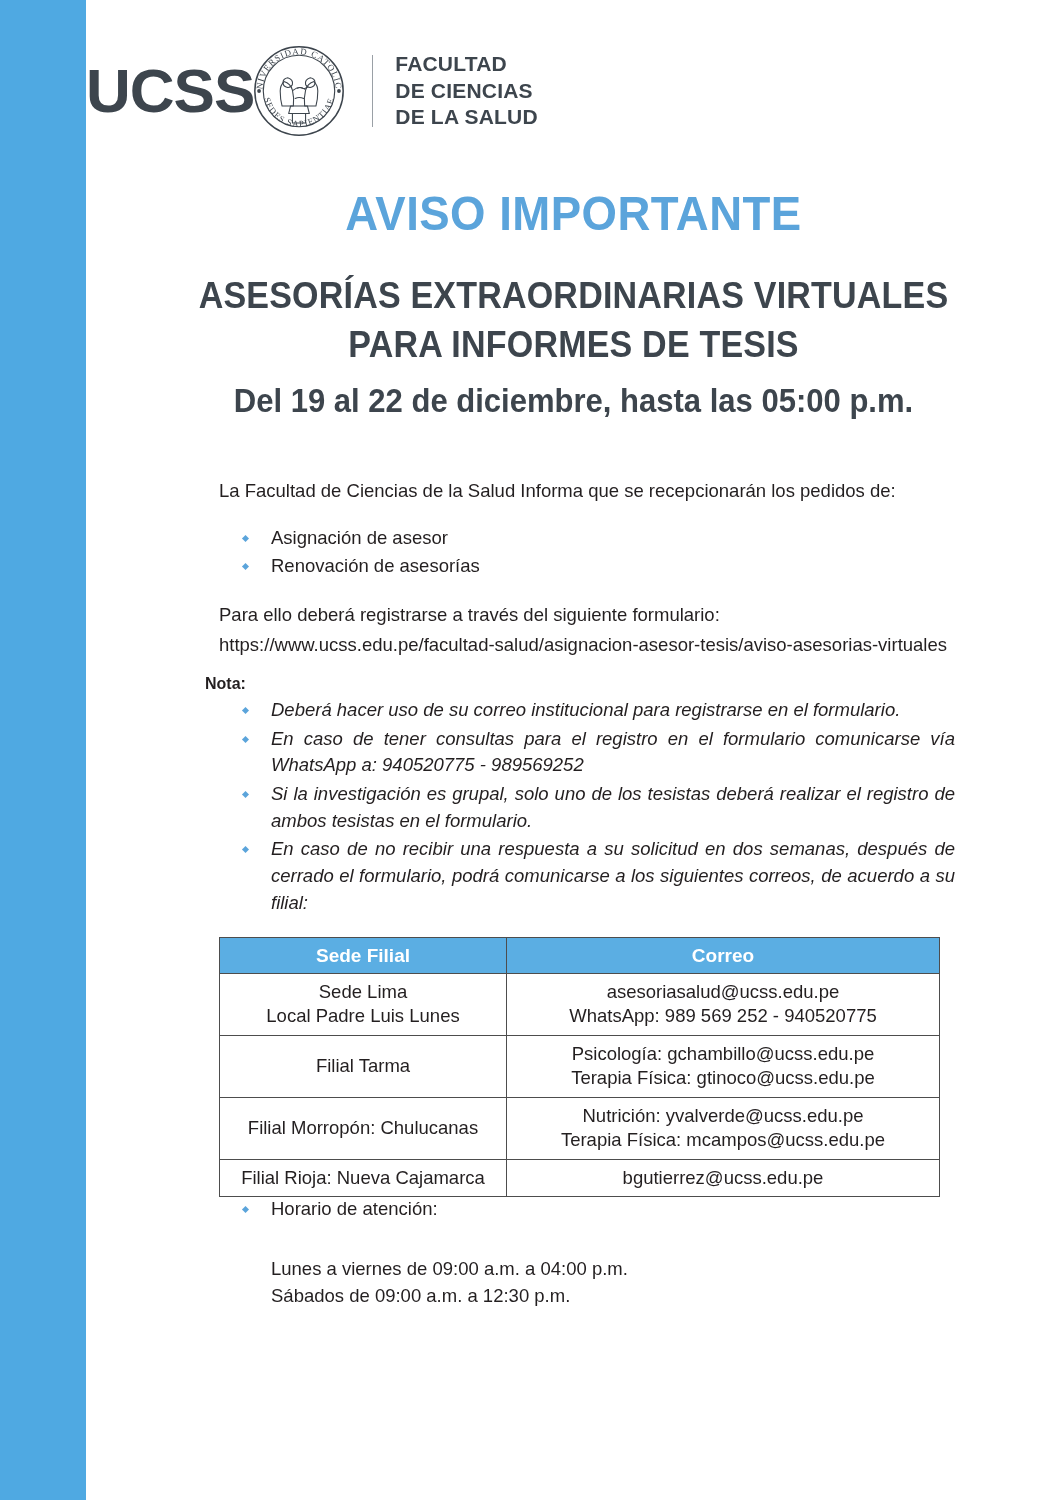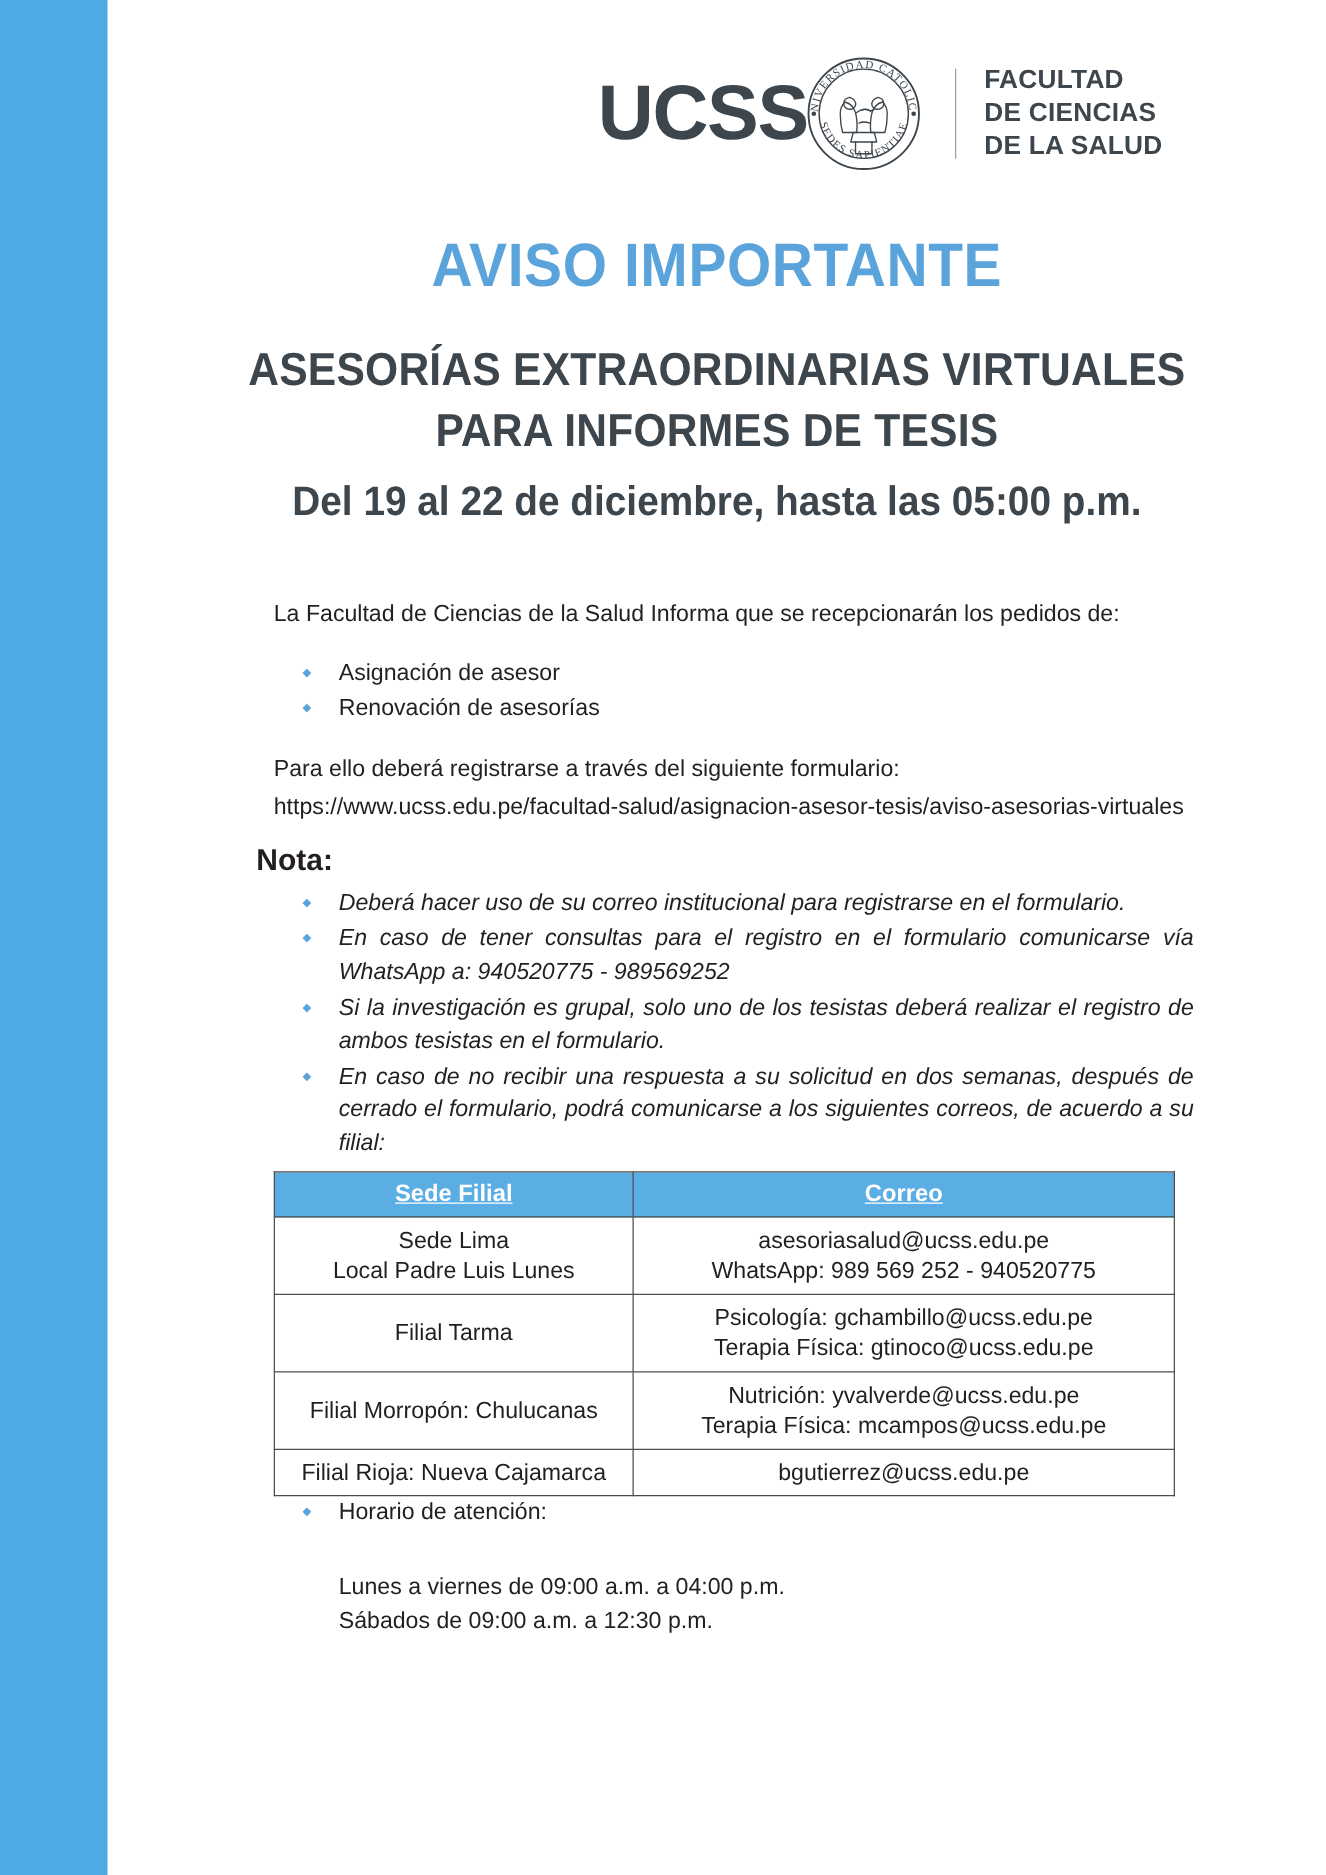--- a/index.html
+++ b/index.html
@@ -36,21 +36,21 @@
   }
 
   
   .logo-row {
     position: absolute;
     left: 0;
     top: 44px;
     width: 844px;
     display: flex;
     align-items: center;
-    justify-content: flex-end;
+    justify-content: flex-start;
   }
   .logo-wordmark {
     font-family: "Liberation Sans", sans-serif;
     font-weight: bold;
     font-size: 62px;
     letter-spacing: -1px;
     color: #3D454D;
     line-height: 1;
     margin-right: 2px;
   }
@@ -159,21 +159,21 @@
     background: #5BA4DB;
     transform: rotate(45deg);
   }
   ul.bullets.justified > li {
     text-align: justify;
     font-style: italic;
   }
   .nota-label {
     font-weight: bold;
     color: #231f20;
-    font-size: 24px;
+    font-size: 16px;
     margin-bottom: 2px;
   }
 
   
   .filial-table {
     position: absolute;
     left: 133px;
     top: 937px;
     width: 720px;
     border-collapse: collapse;
@@ -189,21 +189,20 @@
     padding: 6px 6px;
     line-height: 1.32;
   }
   .filial-table thead th {
     background: #5BAEE3;
     color: #ffffff;
     font-weight: bold;
     font-size: 19px;
     padding: 5px 6px;
     border-color: #4d4d4d;
-    text-decoration: underline;
   }
   .filial-table col.c1 { width: 287px; }
   .filial-table col.c2 { width: 433px; }
   .cell-lines { white-space: pre-line; }
 
   
   .schedule-area {
     position: absolute;
     left: 119px;
     top: 1196px;

